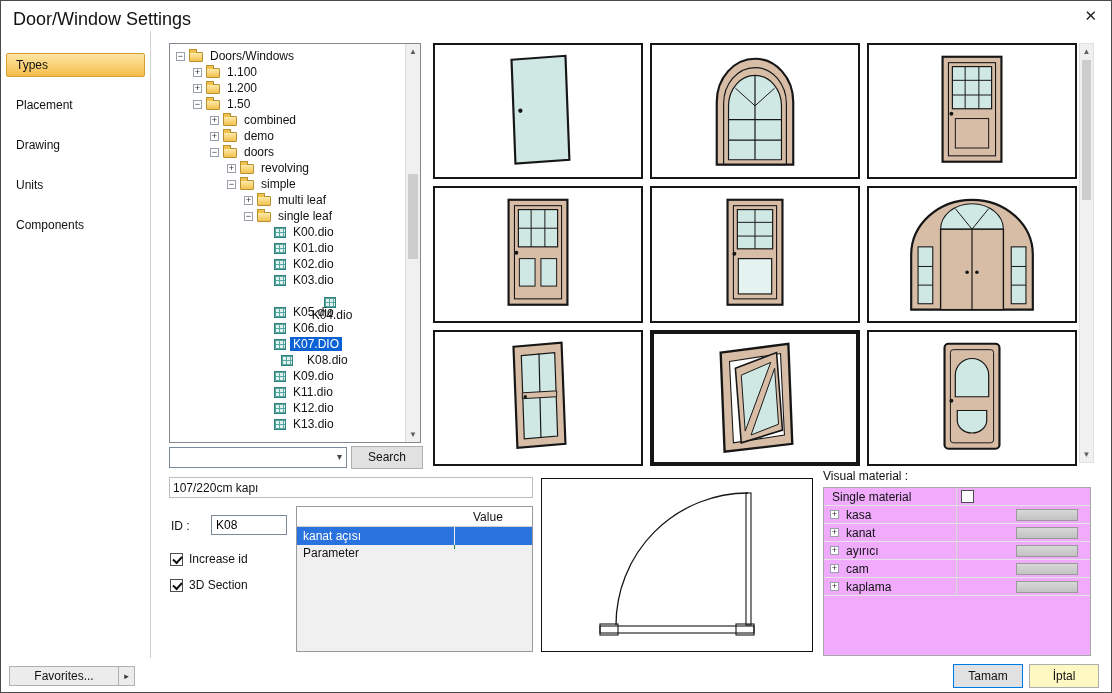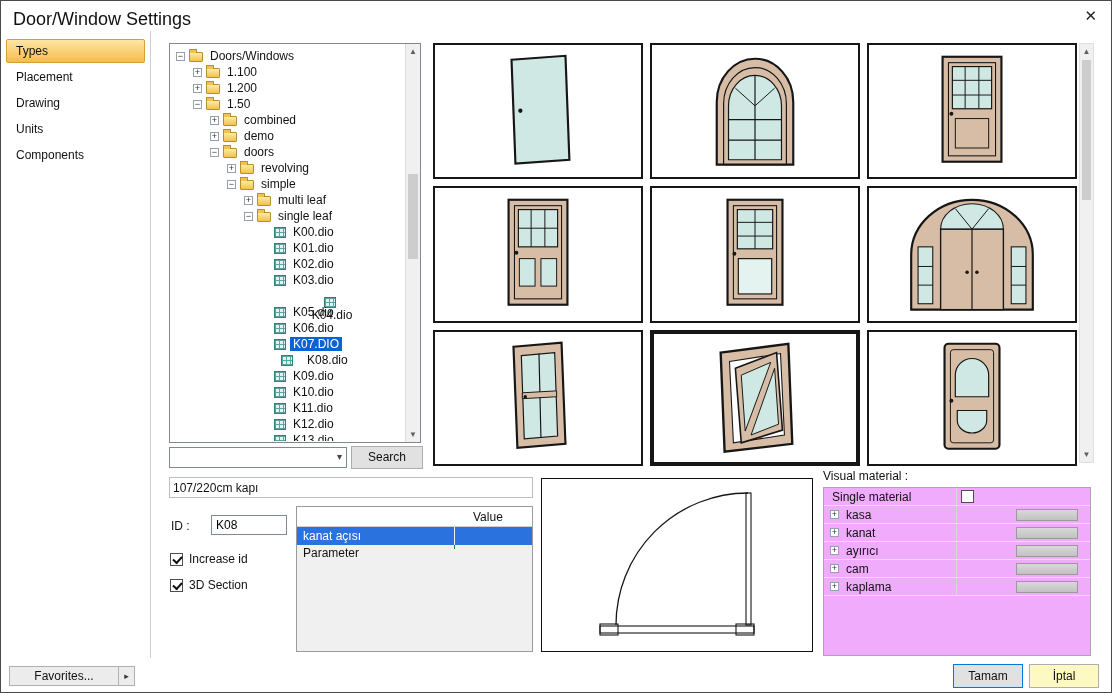--- a/index.html
+++ b/index.html
@@ -7,21 +7,21 @@
   .dialog{position:relative;width:1112px;height:693px;background:#ffffff;border:1px solid #4a4a4a;
           font-family:"Liberation Sans",sans-serif;font-size:12px;color:#111;overflow:hidden;}
 
   
   .titlebar{position:absolute;left:0;top:0;right:0;height:30px;background:#fff;}
   .title{position:absolute;left:12px;top:8px;font-size:18px;}
   .close{position:absolute;right:14px;top:6px;font-size:15px;color:#222;cursor:pointer;}
 
   
   .left-col{position:absolute;left:0;top:30px;width:150px;height:627px;border-right:1px solid #cfcfcf;background:#fff;padding-top:6px;}
-  .sb-item{margin:2px 5px;padding:4px 9px;border:1px solid transparent;border-radius:2px;cursor:pointer;}
+  .sb-item{margin:16px 5px;padding:4px 9px;border:1px solid transparent;border-radius:2px;cursor:pointer;}
   .sb-item.selected{background:linear-gradient(#fde6a6,#f6bd4a);border-color:#d99f33;}
 
   
   .tree-panel{position:absolute;left:168px;top:42px;width:252px;height:400px;border:1px solid #828790;background:#fff;}
   .tree{position:absolute;left:2px;top:4px;right:17px;bottom:1px;overflow:hidden;}
   .tree-row{display:flex;align-items:center;height:16px;white-space:nowrap;cursor:pointer;}
   .expander{width:9px;height:9px;border:1px solid #98a0ab;background:#fff;font-size:9px;line-height:7px;text-align:center;margin-right:4px;flex:none;color:#333;}
   .node-icon{margin-right:4px;flex:none;display:inline-block;}
   .ico-folder{width:14px;height:10px;background:linear-gradient(#fdeaa9,#f2c24f);border:1px solid #b88f2e;border-radius:1px;position:relative;margin-top:2px;}
   .ico-folder::before{content:"";position:absolute;left:-1px;top:-4px;width:6px;height:3px;background:#f2c24f;border:1px solid #b88f2e;border-bottom:none;border-radius:1px 1px 0 0;}
@@ -213,25 +213,20 @@
   </div>
         <div class="tree-row" style="padding-left: 89px; gap: 7px;">
     <span class="expander" style="visibility: hidden;"></span>
     <span class="node-icon ico-file"></span>
     <span class="node-label">K08.dio</span>
   </div>
         <div class="tree-row" style="padding-left: 89px;">
     <span class="expander" style="visibility: hidden;"></span>
     <span class="node-icon ico-file"></span>
     <span class="node-label">K09.dio</span>
-  </div>
-        <div class="tree-row" style="padding-left: 89px;">
-    <span class="expander" style="visibility: hidden;"></span>
-    <span class="node-icon ico-file"></span>
-    <span class="node-label">K10.dio</span>
   </div>
         <div class="tree-row" style="padding-left: 89px;">
     <span class="expander" style="visibility: hidden;"></span>
     <span class="node-icon ico-file"></span>
     <span class="node-label">K11.dio</span>
   </div>
         <div class="tree-row" style="padding-left: 89px;">
     <span class="expander" style="visibility: hidden;"></span>
     <span class="node-icon ico-file"></span>
     <span class="node-label">K12.dio</span>

